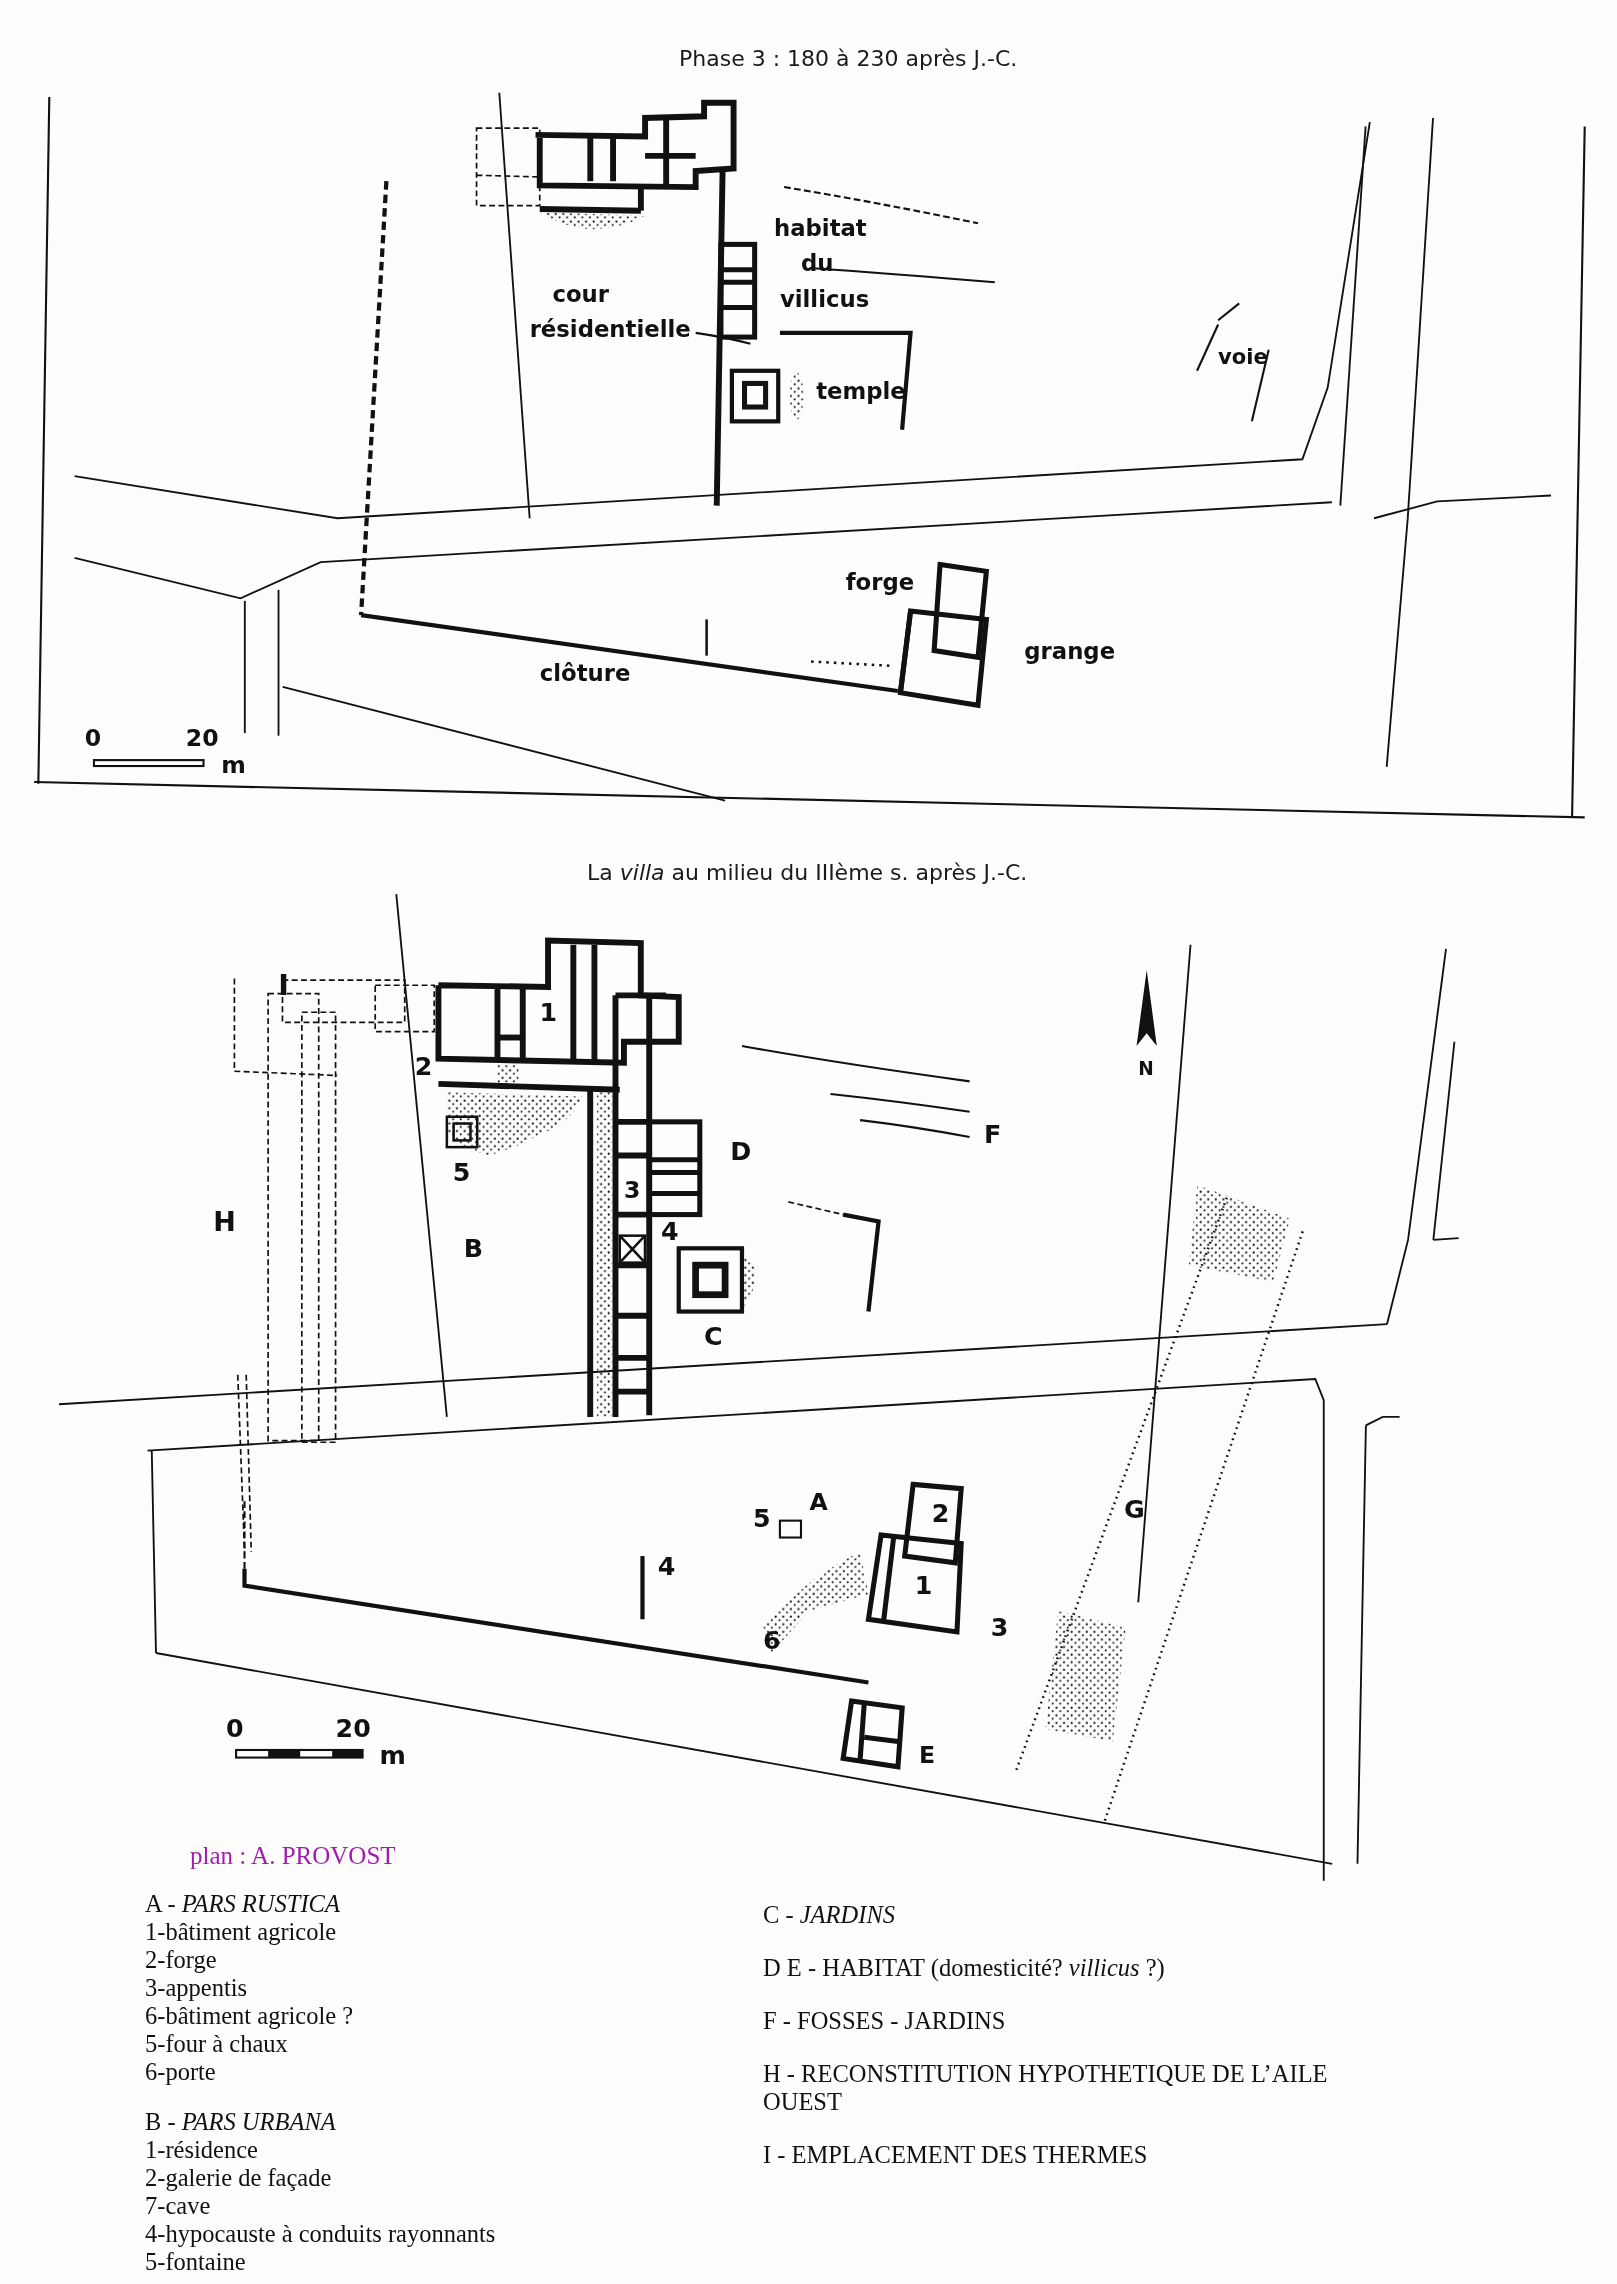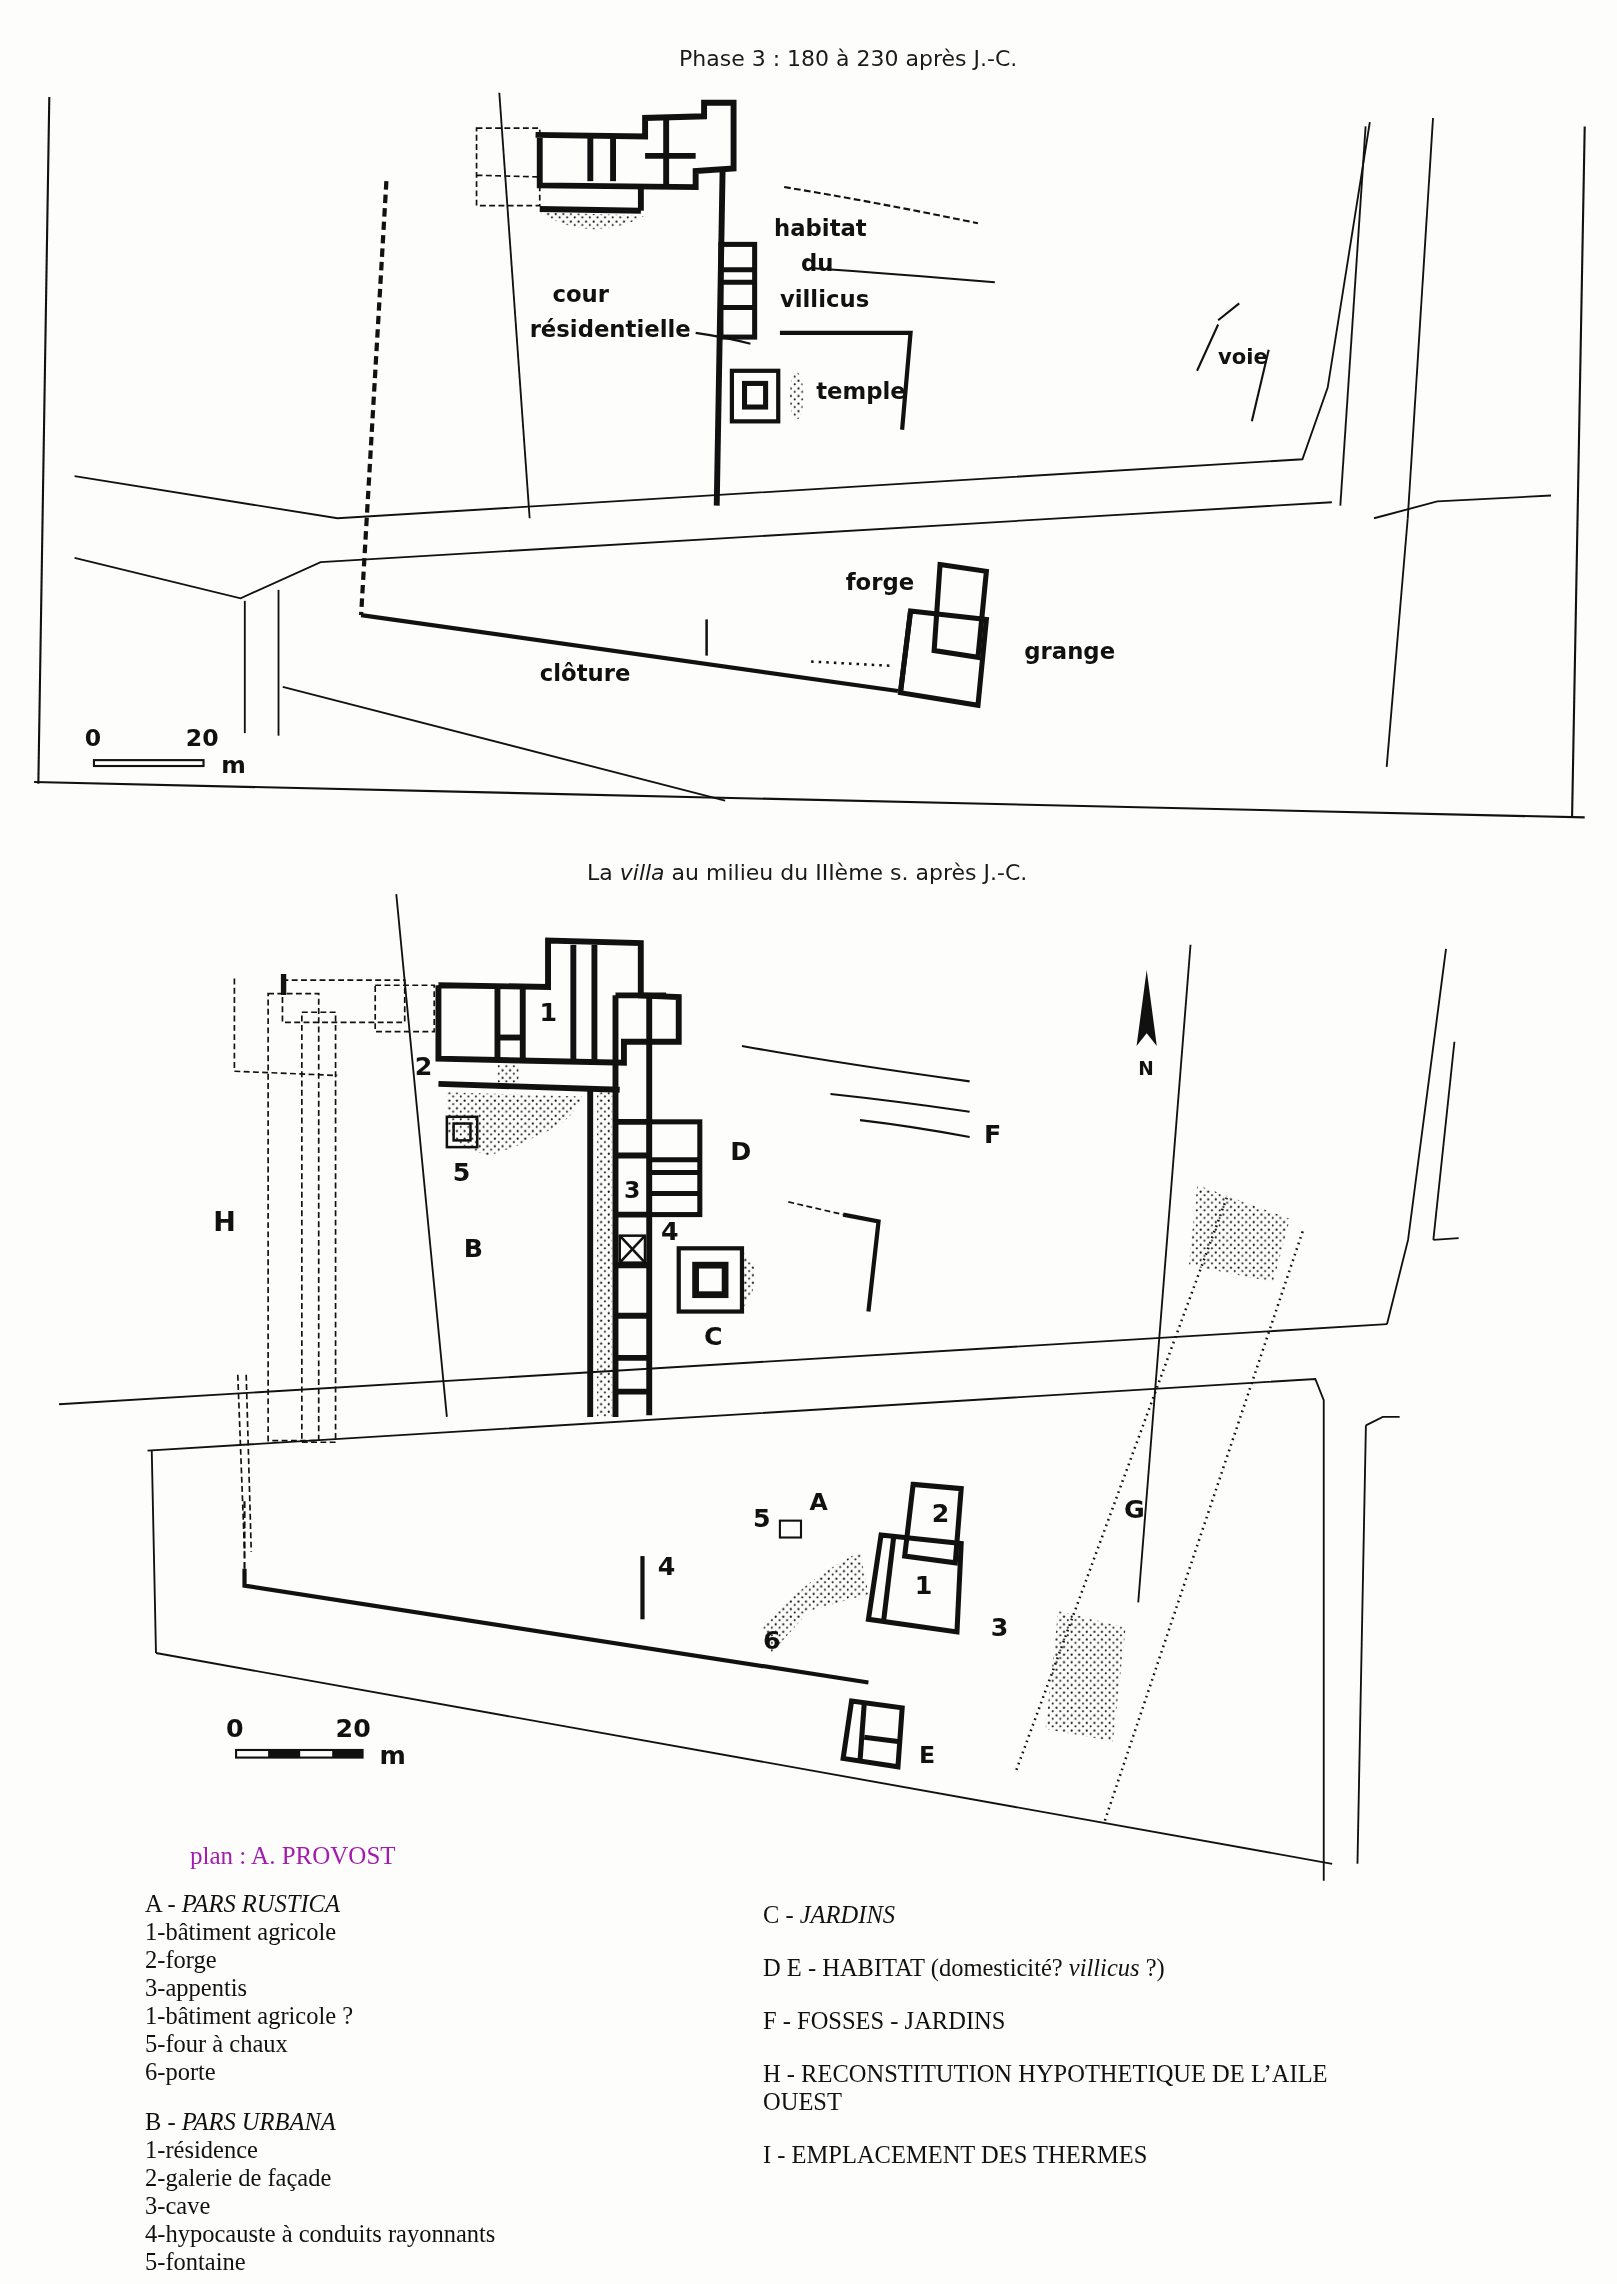--- a/index.html
+++ b/index.html
@@ -282,29 +282,29 @@
 </svg>
 
 <div class="credit" style="left:190px; top:1842px;">plan : A. PROVOST</div>
 
 <div class="legend" style="left:104px; top:1890px; width:607px;">
   <div class="block">
     <div class="head"><span>A -</span> <i>PARS RUSTICA</i></div>
     <span class="item">1-bâtiment agricole</span>
     <span class="item">2-forge</span>
     <span class="item">3-appentis</span>
-    <span class="item">1-bâtiment agricole ?</span>
+    <span class="item">6-bâtiment agricole ?</span>
     <span class="item">5-four à chaux</span>
     <span class="item">6-porte</span>
   </div>
   <div class="block">
     <div class="head"><span>B -</span> <i>PARS URBANA</i></div>
     <span class="item">1-résidence</span>
     <span class="item">2-galerie de façade</span>
-    <span class="item">3-cave</span>
+    <span class="item">7-cave</span>
     <span class="item">4-hypocauste à conduits rayonnants</span>
     <span class="item">5-fontaine</span>
   </div>
 </div>
 
 <div class="legend right-legend" style="left:763px; top:1901px; width:607px;">
   <div class="entry"><span>C -</span> <i>JARDINS</i></div>
   <div class="entry"><span>D E -</span> <span>HABITAT (domesticité? </span><i>villicus</i><span> ?)</span></div>
   <div class="entry"><span>F -</span> <span>FOSSES - JARDINS</span></div>
   <div class="entry"><span>H -</span> <span>RECONSTITUTION HYPOTHETIQUE DE L’AILE OUEST</span></div>

